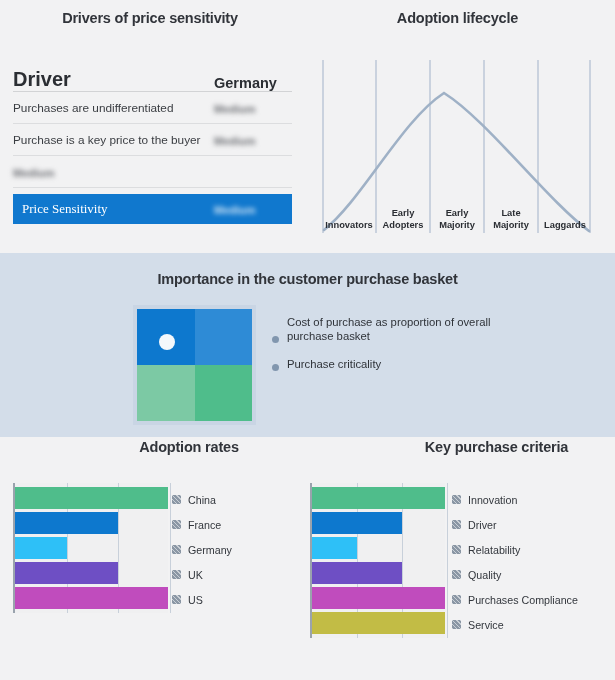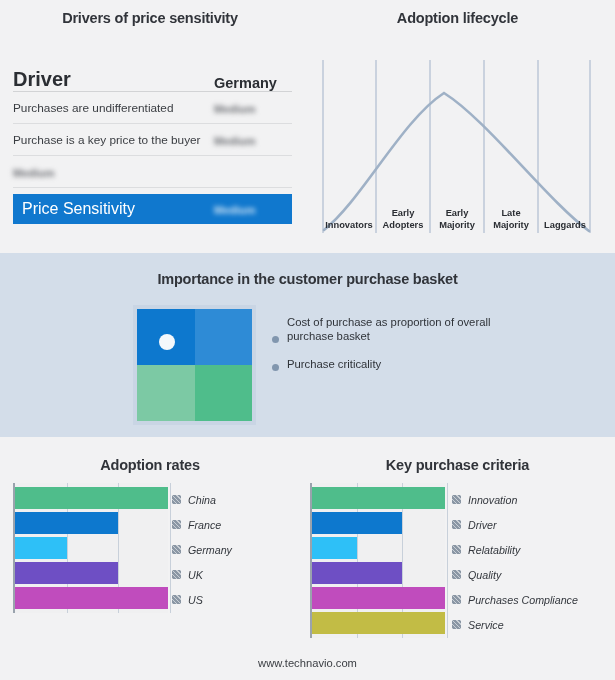--- a/index.html
+++ b/index.html
@@ -54,21 +54,21 @@
   }
 
   .dt-row-highlight {
     display:flex; align-items:center;
     height:30px;
     background:#1078ce;
     border-bottom:none;
     padding-left:9px;
     margin-top:6px;
   }
-  .dt-row-highlight .dt-driver { font-size:16px; color:#ffffff; flex:1; }
+  .dt-row-highlight .dt-driver { font-size:13px; color:#ffffff; flex:1;font-family:Liberation Serif, serif; }
   .dt-row-highlight .dt-impact { width:78px; }
   .dt-row-highlight .blur-val { color:#cfe4f5; }
 
   
   .lifecycle-panel { position:absolute; left:300px; top:0; width:315px; height:253px; }
   .lifecycle-panel .panel-title { position:absolute; left:0; top:10px; width:315px; }
 
   .lifecycle-chart {
     position:absolute; left:22px; top:60px;
     width:270px; height:173px;
@@ -126,21 +126,21 @@
     margin-top:4px; margin-right:8px; flex:0 0 auto;
   }
   .ql-text { font-size:11.3px; color:#2f3339; line-height:14px; max-width:215px; }
 
   
   .bottom-section { position:absolute; left:0; top:437px; width:615px; height:243px; background:#f2f2f3; }
 
   .bar-panel { position:absolute; top:0; height:243px; }
   .bar-panel.left  { left:0;   width:300px; }
   .bar-panel.right { left:300px; width:315px; }
-  .bar-panel .panel-title { position:absolute; top:20px; width:100%; }
+  .bar-panel .panel-title { position:absolute; top:2px; width:100%;margin-left:39px; }
 
   .bar-chart { position:absolute; }
   .bar-chart.left  { left:13px;  top:46px; width:155px; }
   .bar-chart.right { left:310px; top:46px; width:135px; }
 
   .plot {
     position:relative;
     border-left:2px solid #9aa3ad;
     background:#f0f0f1;
   }
@@ -151,21 +151,21 @@
   .bar-row { position:relative; display:flex; align-items:center; }
   .bar {
     height:100%;
     position:relative; z-index:2;
   }
 
   
   .bar-legend { position:absolute; }
   .bar-legend.left  { left:172px; top:46px; width:120px; }
   .bar-legend.right { left:452px; top:46px; width:160px; }
-  .bl-item { display:flex; align-items:center;font-style:italic; }
+  .bl-item { display:flex; align-items:center; }
   .bl-swatch {
     width:9px; height:9px; margin-right:7px; flex:0 0 auto;
     background-color:#8a96a4;
     background-image:
       repeating-linear-gradient(45deg,
         rgba(255,255,255,0.55) 0px, rgba(255,255,255,0.55) 1px,
         rgba(0,0,0,0) 1px, rgba(0,0,0,0) 3px);
   }
   .bl-text { font-size:10.7px; color:#33373d; white-space:nowrap; }
 
@@ -371,14 +371,13 @@
           <span class="bl-swatch"></span>
           <span class="bl-text">Purchases Compliance</span>
         </div>
         <div class="bl-item" style="height: 25px;">
           <span class="bl-swatch"></span>
           <span class="bl-text">Service</span>
         </div>
       </div>
   </div>
 
-  <div class="footer">www.technavio.com</div>
 </div>
 
 </body></html>

